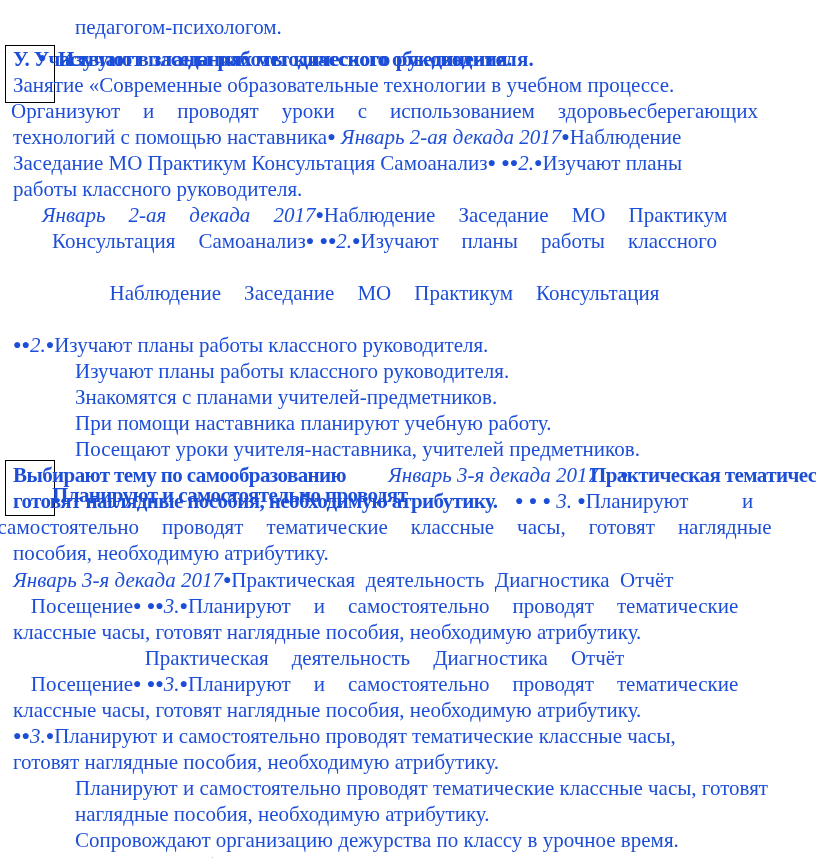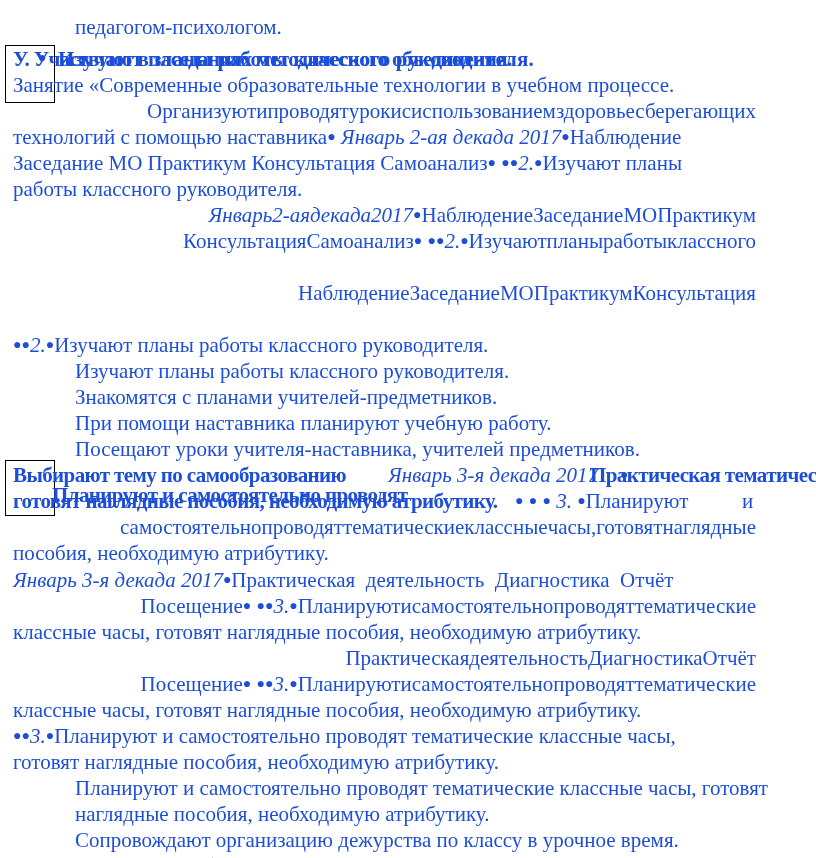--- a/index.html
+++ b/index.html
@@ -1,20 +1,20 @@
 <!DOCTYPE html>
 <html><head>
 <meta charset="utf-8">
 <style>
   html, body { margin: 0; padding: 0; background: #ffffff; }
   body { width: 816px; height: 858px; position: relative; overflow: hidden; }
   .page { position: absolute; left: 0; top: 12px; width: 816px; height: 858px; background: #fff; color: #1d4ed8;
           font-family: "Liberation Serif", "DejaVu Serif", serif; font-size: 21px; }
   .ln { position: absolute; white-space: nowrap; line-height: 24px; height: 24px; transform-origin: 0 0; }
-  .jl { position: absolute; left: 13px; width: 743px; line-height: 24px; height: 24px; text-align: justify; text-align-last: justify; white-space: nowrap; display: flex; justify-content: flex-end; }
+  .jl { position: absolute; left: 13px; width: 743px; line-height: 24px; height: 24px; text-align: justify; text-align-last: justify; white-space: nowrap; display: flex; justify-content: center; gap: 23px; }
   .it { font-style: italic; }
   .bul { font-size: 14px; vertical-align: 3px; }
   .box { position: absolute; border: 1.5px solid #000; background: transparent; }
   .over { font-weight: bold; letter-spacing: -0.6px; }
   .over2 { position: absolute; white-space: nowrap; line-height: 24px; }
 </style>
 </head>
 <body>
 
 <div class="page">

